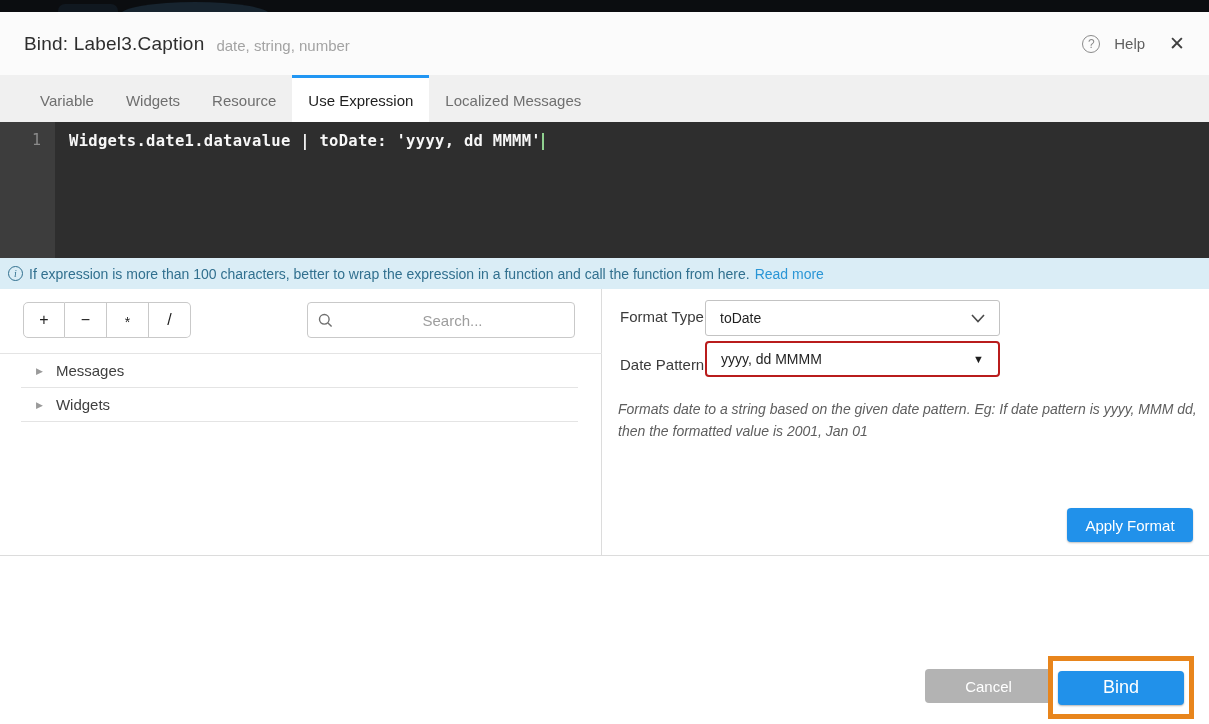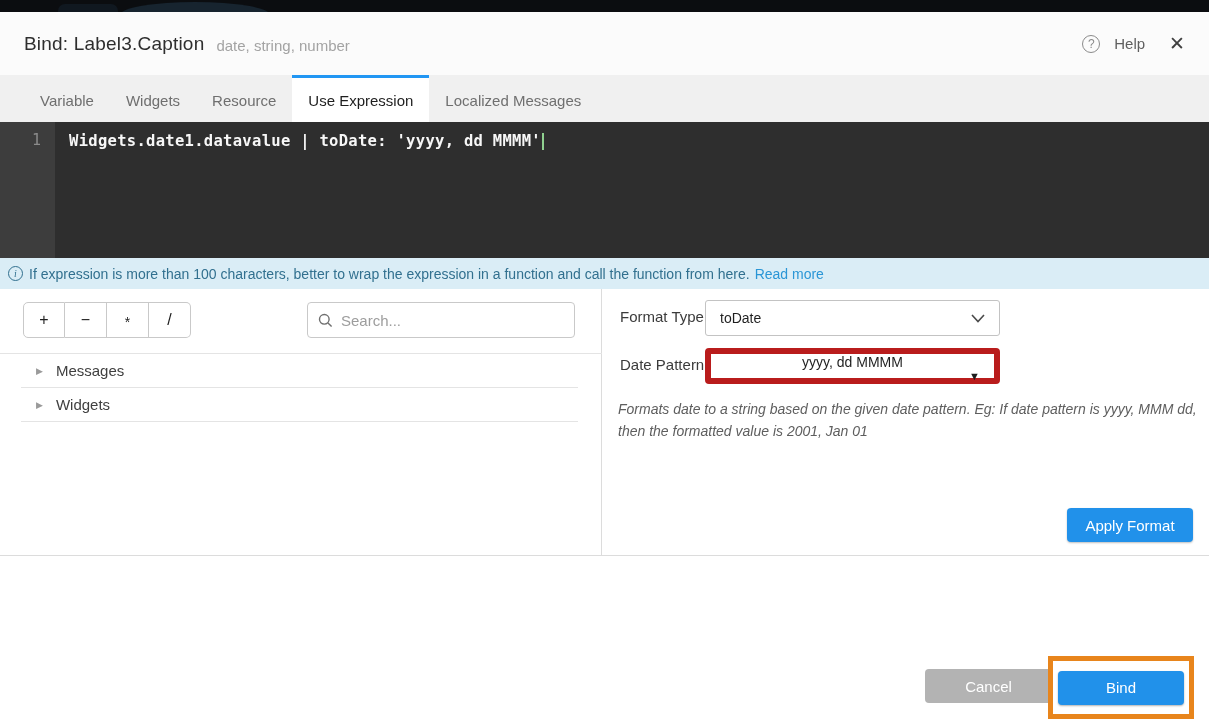--- a/index.html
+++ b/index.html
@@ -56,53 +56,53 @@
   .ops-row { position:absolute; left:23px; top:13px; width:560px; height:36px; }
   .btn-group { position:absolute; left:0; top:0; display:flex; height:36px; }
   .op-btn { width:42px; height:36px; background:#fff; border:1px solid #c9c9c9; border-left:none;
     font-size:16px; color:#1f1f1f; display:flex; align-items:center; justify-content:center; cursor:pointer; }
   .op-btn:first-child { border-left:1px solid #c9c9c9; border-radius:5px 0 0 5px; }
   .op-btn:last-child { border-radius:0 5px 5px 0; }
   .op-star { font-size:14px; padding-top:4px; }
   .search-box { position:absolute; left:284px; top:0; width:268px; height:36px; border:1px solid #c9c9c9;
     border-radius:4px; display:flex; align-items:center; padding:0 10px; background:#fff; }
   .search-box svg { flex:0 0 auto; margin-right:8px; }
-  .search-input { border:none; outline:none; flex:1; font-size:15px; color:#333; font-family:"Liberation Sans", sans-serif; background:transparent; }
+  .search-input { border:none; outline:none; flex:1; font-size:15px; color:#333; font-family:"Liberation Sans", sans-serif; background:transparent;text-align:center; }
   .search-input::placeholder { color:#9d9d9d; }
 
   
   .tree { position:absolute; left:0; top:64px; width:602px; border-top:1px solid #e4e4e4; }
   .tree-row { margin:0 24px 0 21px; height:34px; border-bottom:1px solid #e4e4e4;
     display:flex; align-items:center; padding-left:15px; cursor:pointer; }
   .tree-caret { font-size:9px; color:#9a9a9a; margin-right:13px; }
   .tree-label { font-size:15px; color:#3f3f3f; }
 
   
   .form-label { position:absolute; left:18px; font-size:15px; color:#3b3b3b; }
   .lbl-1 { top:19px; }
   .lbl-2 { top:67px; }
   .select { position:absolute; left:103px; width:295px; height:36px; background:#fff; border:1px solid #c3c3c3;
     border-radius:3px; display:flex; align-items:center; padding:0 14px; font-size:14px; color:#1f1f1f; cursor:pointer; }
   .sel-1 { top:11px; }
-  .sel-2 { top:59px; border:6px solid #b91c1c; border-radius:4px;flex-direction:column; }
+  .sel-2 { top:52px; border:2px solid #b91c1c; border-radius:4px; }
   .sel-chevron { margin-left:auto; display:flex; align-items:center; }
   .sel-triangle { margin-left:auto; font-size:11px; color:#1d1d1d; }
   .format-desc { position:absolute; left:16px; top:110px; width:580px; font-size:14px; font-style:italic;
     color:#5e5e5e; line-height:1.55; }
   .apply-btn { position:absolute; right:16px; top:219px; width:126px; height:34px; background:#2191ea; color:#fff;
     border:none; border-radius:4px; font-size:15px; font-family:"Liberation Sans", sans-serif; cursor:pointer;
     box-shadow:0 1px 2px rgba(0,0,0,.25); }
 
   
   .cancel-btn { position:absolute; left:910px; top:669px; width:127px; height:34px; background:#b3b3b3; color:#fff;
     border:none; border-radius:4px; font-size:15px; font-family:"Liberation Sans", sans-serif; cursor:pointer;margin-left:15px; }
   .highlight-box { position:absolute; left:1048px; top:656px; width:146px; height:63px;
     border:5px solid #e8851c; display:flex; align-items:center; justify-content:center; }
   .bind-btn { width:126px; height:34px; background:#2191ea; color:#fff; border:none; border-radius:4px;
-    font-size:15px; font-family:"Liberation Sans", sans-serif; cursor:pointer; box-shadow:0 1px 2px rgba(0,0,0,.3); }
+    font-size:18px; font-family:"Liberation Sans", sans-serif; cursor:pointer; box-shadow:0 1px 2px rgba(0,0,0,.3); }
 </style>
 </head>
 <body>
 
 <div class="screen">
 
   <div class="top-strip">
     <div class="strip-blob"></div>
     <div class="strip-blob2"></div>
   </div>

